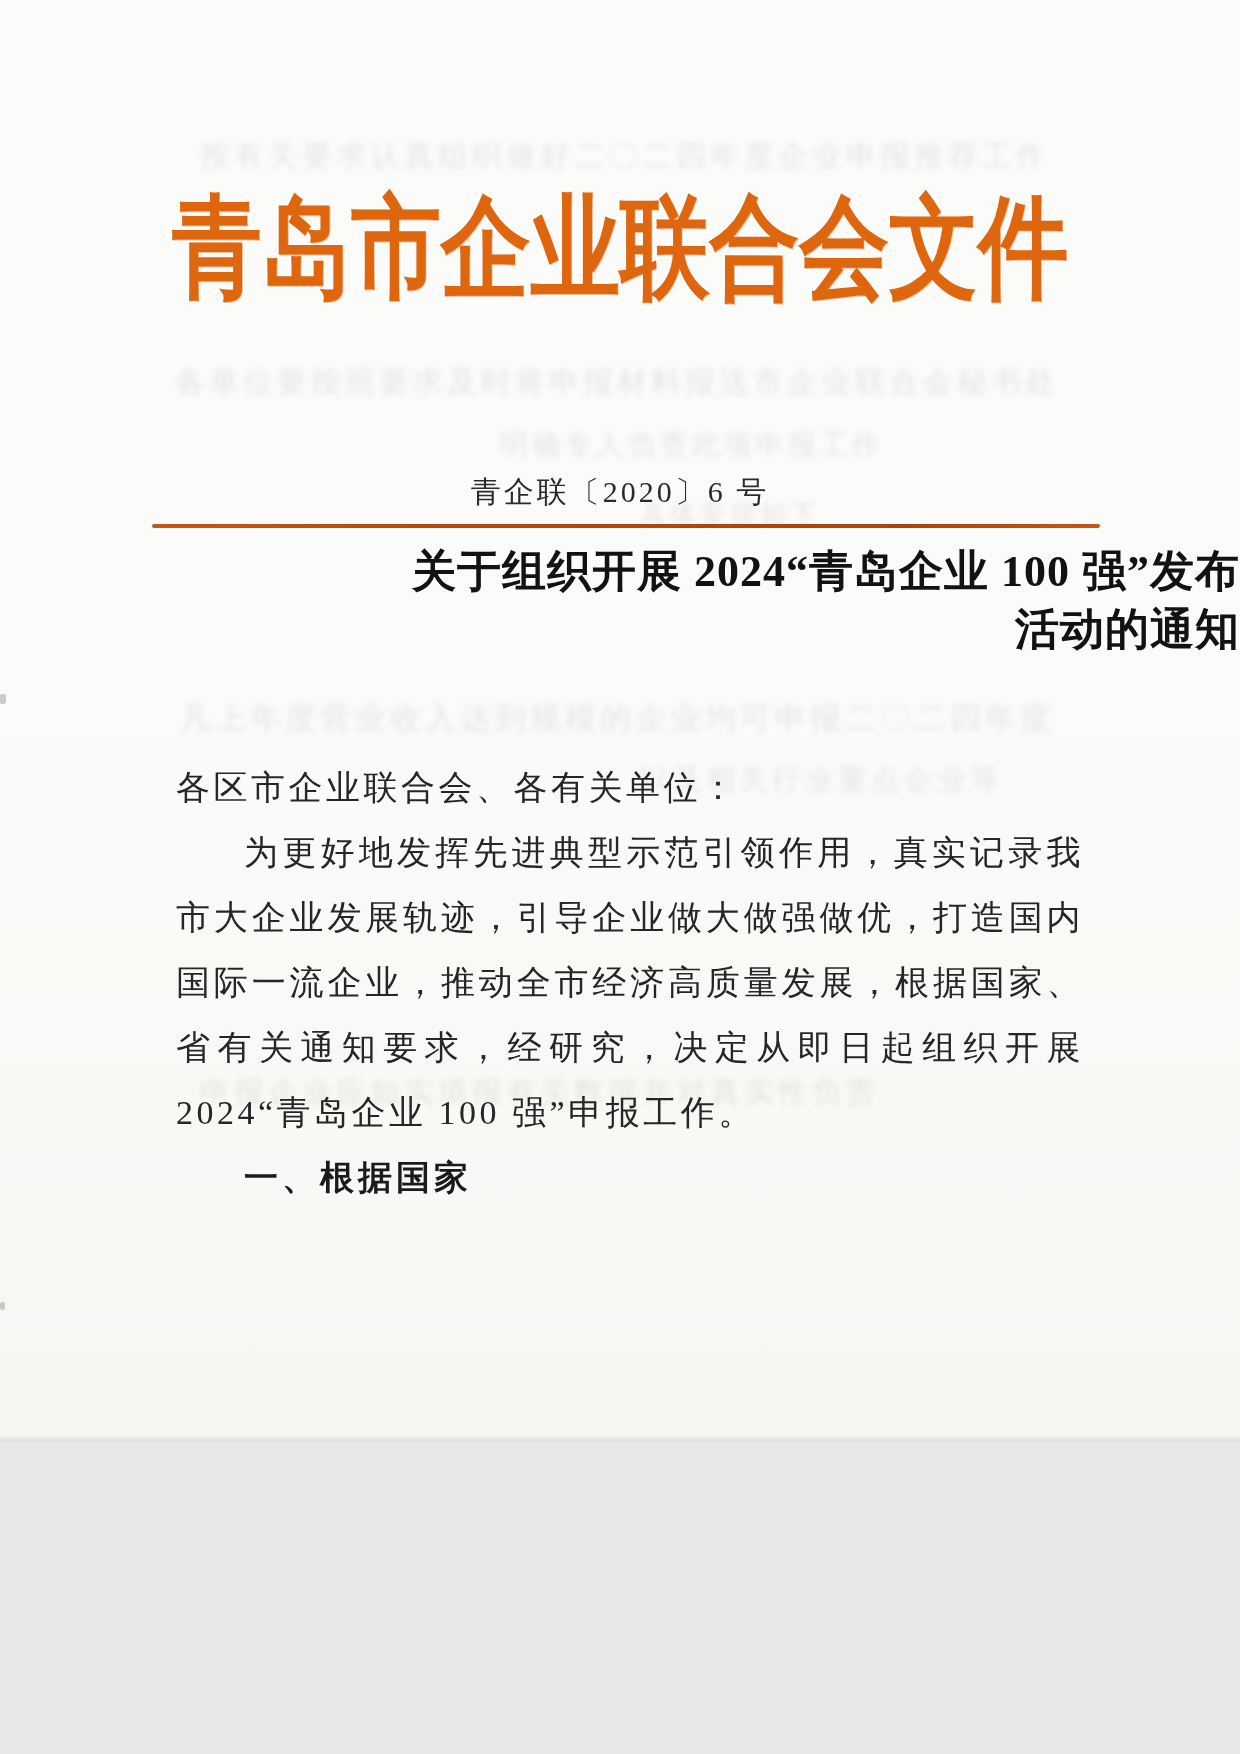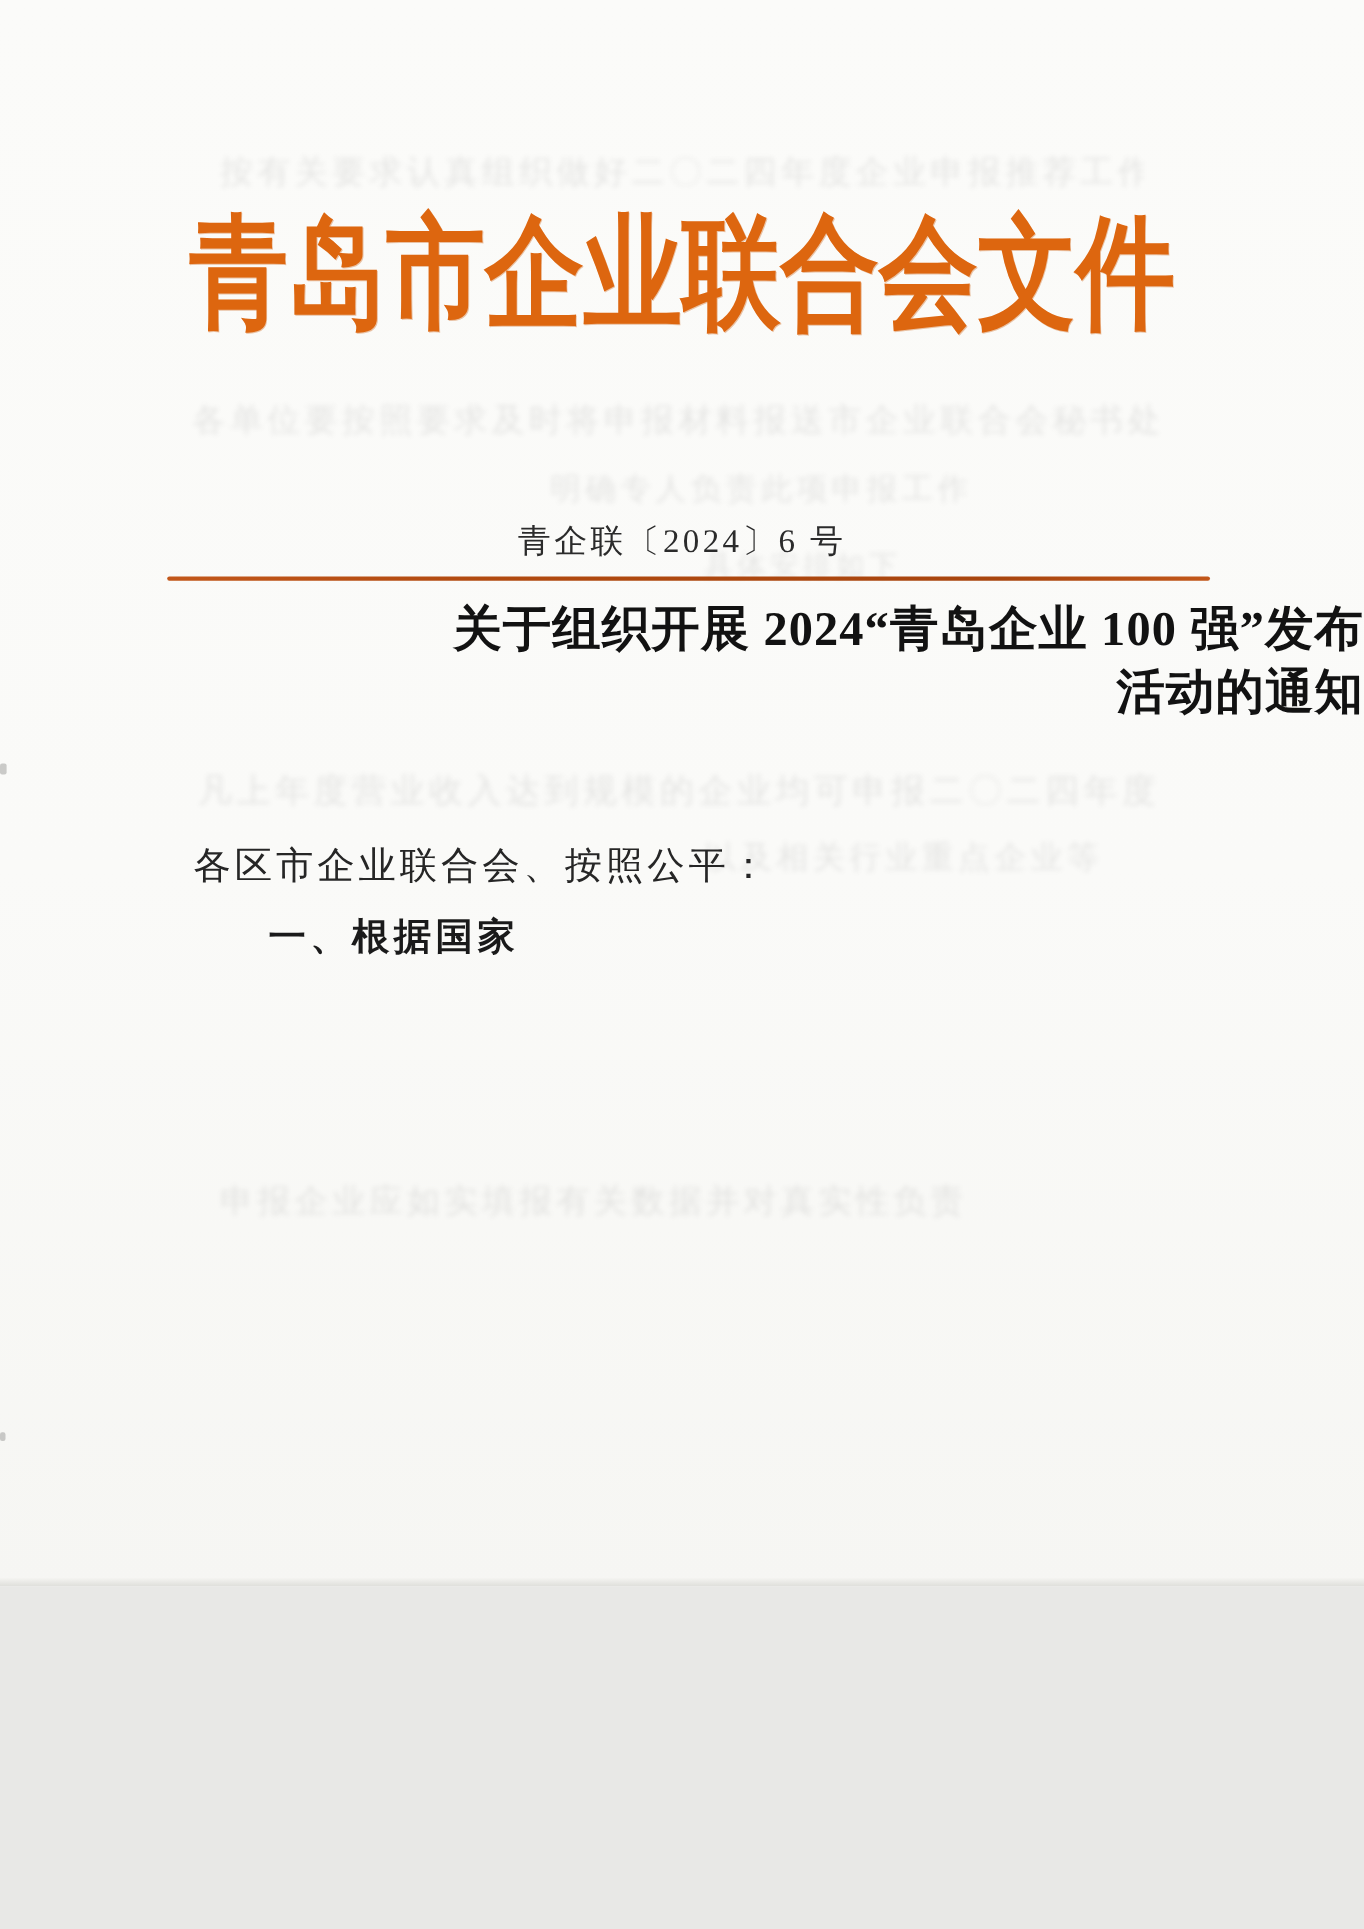--- a/index.html
+++ b/index.html
@@ -103,31 +103,32 @@
       <div class="ghost" style="left: 640px; top: 497px; width: 300px; font-size: 26px;">具体安排如下</div>
       <div class="ghost" style="left: 180px; top: 698px; width: 900px; font-size: 31px;">凡上年度营业收入达到规模的企业均可申报二〇二四年度</div>
       <div class="ghost" style="left: 640px; top: 760px; width: 440px; font-size: 29px;">以及相关行业重点企业等</div>
       <div class="ghost" style="left: 200px; top: 1072px; width: 880px; font-size: 30px;">申报企业应如实填报有关数据并对真实性负责</div>
       <div class="ghost" style="left: 600px; top: 1542px; width: 470px; font-size: 28px;">按照有关规定执行通知要求</div>
       <div class="ghost" style="left: 175px; top: 1678px; width: 330px; font-size: 28px;">联系人及联系电话</div>
     </div>
 
   <div class="org-title">青岛市企业联合会文件</div>
 
-  <div class="doc-number">青企联〔2024〕6 号</div>
+  <div class="doc-number">青企联〔2020〕6 号</div>
 
   <div class="red-rule"></div>
 
   <div class="doc-title">
     <div>关于组织开展 2024“青岛企业 100 强”发布</div>
     <div>活动的通知</div>
   </div>
 
   <div class="body-block">
-    <p class="salutation">各区市企业联合会、按照公平：</p>
+    <p class="salutation">各区市企业联合会、各有关单位：</p>
+    <p class="para">为更好地发挥先进典型示范引领作用，真实记录我市大企业发展轨迹，引导企业做大做强做优，打造国内国际一流企业，推动全市经济高质量发展，根据国家、省有关通知要求，经研究，决定从即日起组织开展 2024“青岛企业 100 强”申报工作。</p>
     <p class="section-heading">一、根据国家</p>
   </div>
 
   <div class="page-number">1</div>
 
   <div class="speck" style="left:0;top:694px;width:6px;height:10px;"></div>
   <div class="speck" style="left:0;top:1302px;width:5px;height:8px;"></div>
   <div class="bottom-edge"></div>
 
 </div>

